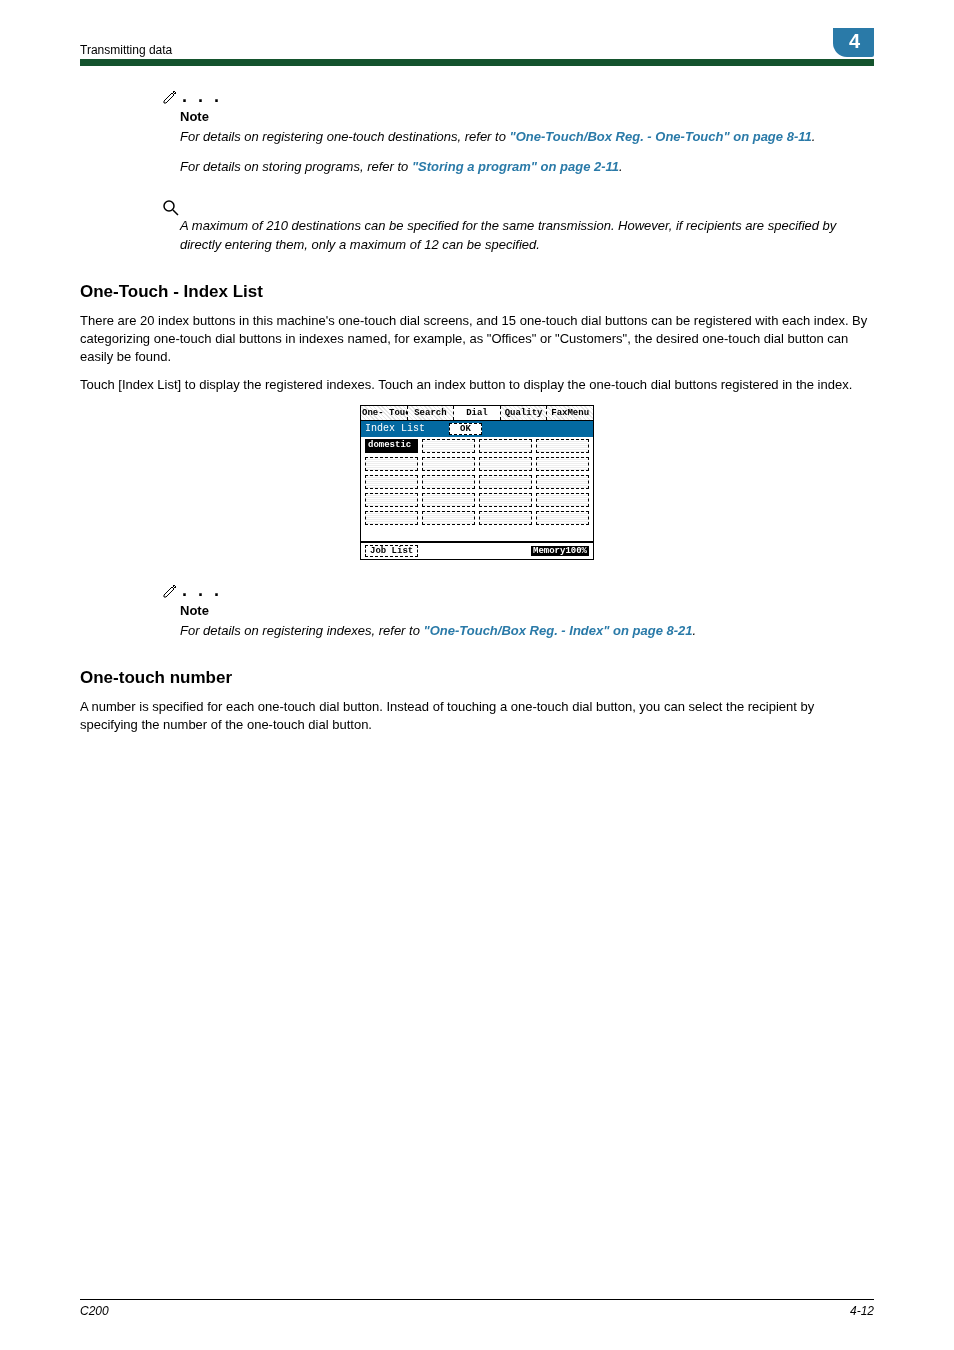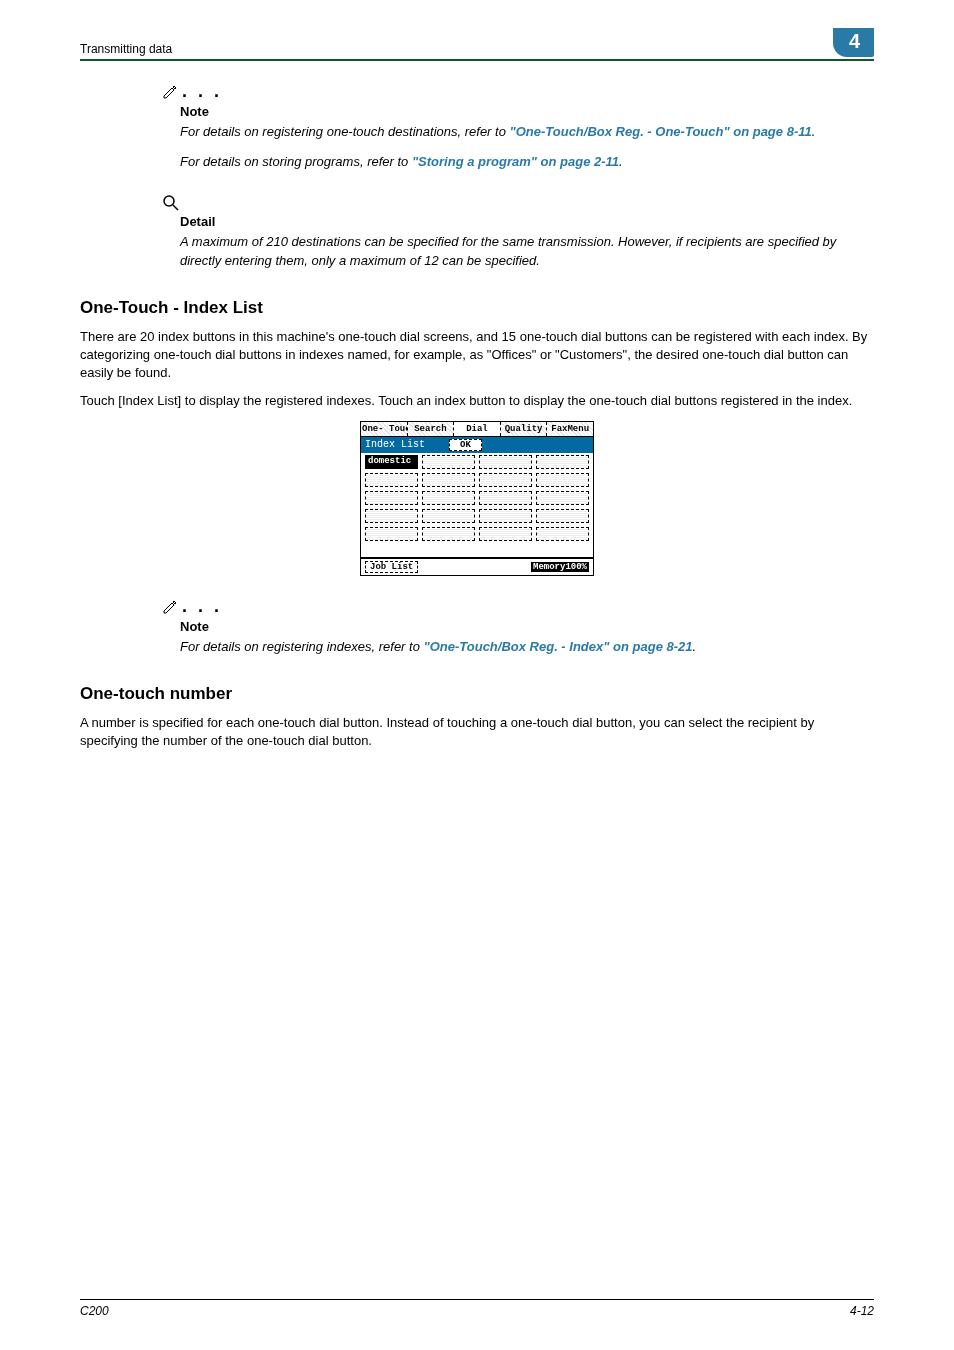--- a/index.html
+++ b/index.html
@@ -13,22 +13,22 @@
     width: 954px;
   }
   .page {
     padding: 40px 80px 40px 80px;
     min-height: 1350px;
     position: relative;
   }
   .header-row {
     display: flex;
     justify-content: space-between;
-    align-items: center;
-    border-bottom: 2px solid #14532d;
+    align-items: flex-end;
+    border-bottom: 7px solid #14532d;
     padding-bottom: 2px;
   }
   .header-left { font-size: 12px; }
   .chapter-tab {
     background: #2a7aa8;
     color: #fff;
     font-weight: bold;
     font-size: 20px;
     padding: 2px 14px 4px 16px;
     border-bottom-left-radius: 14px;
@@ -194,21 +194,20 @@
     </div>
   </div>
 
   <div class="callout">
     <div class="callout-icon magnifier-icon">
       <svg width="18" height="18" viewBox="0 0 18 18">
           <circle cx="7" cy="7" r="5" fill="none" stroke="#000" stroke-width="1.5"></circle>
           <line x1="11" y1="11" x2="16" y2="16" stroke="#000" stroke-width="1.5"></line>
         </svg>
     </div>
-    <div class="callout-title">Detail</div>
     <div class="callout-body">A maximum of 210 destinations can be specified for the same transmission. However, if recipients are specified by directly entering them, only a maximum of 12 can be specified.</div>
   </div>
 
   <div class="section-h">One-Touch - Index List</div>
   <p class="body-text">There are 20 index buttons in this machine's one-touch dial screens, and 15 one-touch dial buttons can be registered with each index. By categorizing one-touch dial buttons in indexes named, for example, as "Offices" or "Customers", the desired one-touch dial button can easily be found.</p>
   <p class="body-text">Touch [Index List] to display the registered indexes. Touch an index button to display the one-touch dial buttons registered in the index.</p>
 
   <div class="device-panel">
     <div class="panel-tabs">
       <div class="panel-tab">One-

